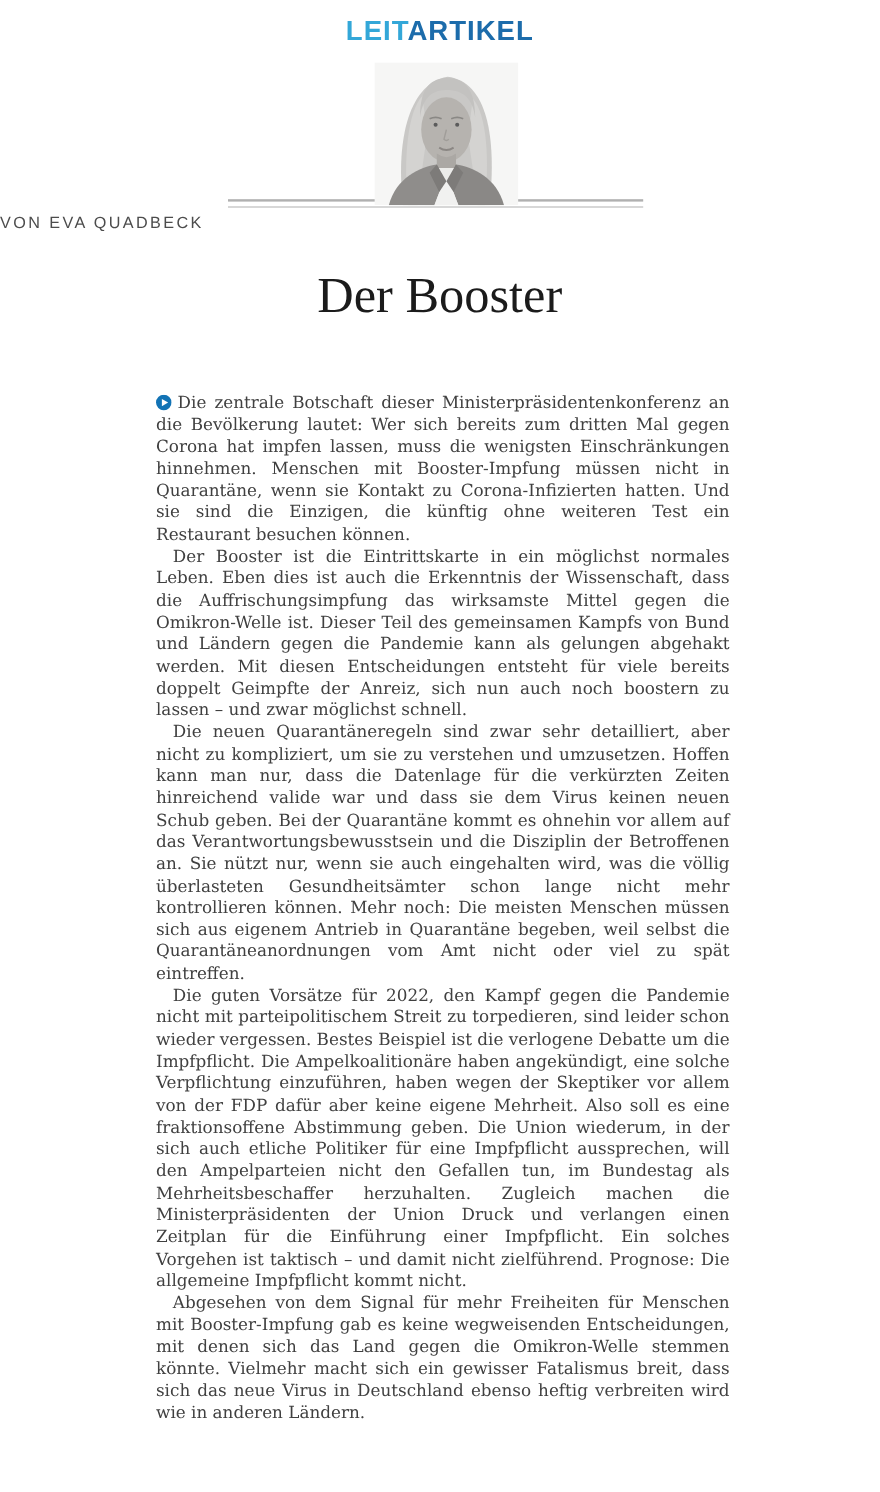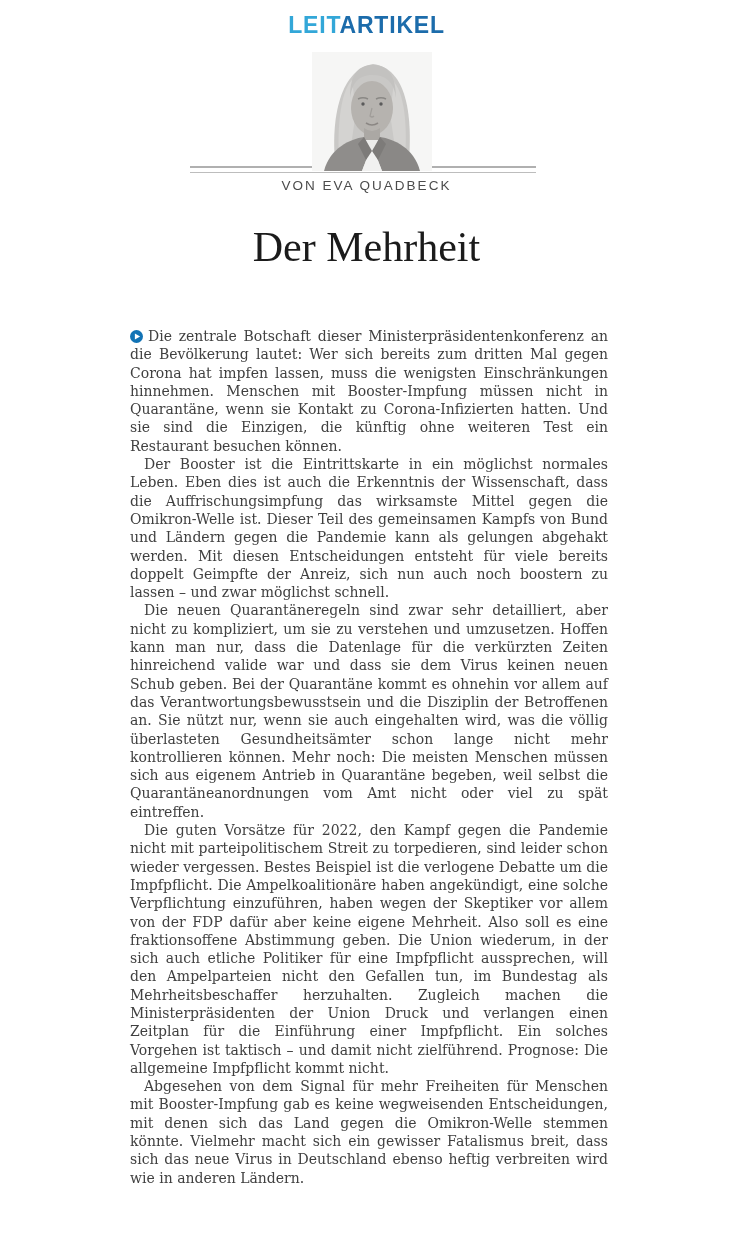--- a/index.html
+++ b/index.html
@@ -48,21 +48,21 @@
     border-top: 2px solid #b0b0b0;
     border-bottom: 1px solid #bdbdbd;
     z-index: 1;
   }
 
   .byline {
     position: absolute;
     top: 178px;
     left: 0;
     width: 100%;
-    text-align: center;
+    text-align: left;
     font-size: 13.5px;
     letter-spacing: 2px;
     color: #4c4c4c;
   }
 
   .title {
     position: absolute;
     top: 224px;
     left: 0;
     width: 100%;
@@ -141,21 +141,21 @@
 
       <path d="M52 85 L60 99 L54 108 L46 92 Z" fill="#7d7b79"></path>
       <path d="M68 85 L60 99 L66 108 L74 92 Z" fill="#7d7b79"></path>
     </svg>
   </div>
 
   <div class="rule"></div>
 
   <div class="byline">VON EVA QUADBECK</div>
 
-  <h1 class="title"><span>Der Mehrheit</span><br></h1>
+  <h1 class="title"><span>Der Booster</span><br></h1>
 
   <div class="article">
     <p class="first"><span class="bullet"><svg width="13" height="13" viewBox="0 0 13 13" xmlns="http://www.w3.org/2000/svg">
             <circle cx="6.5" cy="6.5" r="6.5" fill="#1273b5"></circle>
             <polygon points="4.9,3.5 10.1,6.5 4.9,9.5" fill="#ffffff"></polygon>
           </svg></span><span>Die zentrale Botschaft dieser Ministerpräsidentenkonferenz an die Bevölkerung lautet: Wer sich bereits zum dritten Mal gegen Corona hat impfen lassen, muss die wenigsten Ein­schränkungen hinnehmen. Menschen mit Booster-Impfung müssen nicht in Quarantäne, wenn sie Kontakt zu Corona-Infi­zierten hatten. Und sie sind die Einzigen, die künftig ohne weiteren Test ein Restaurant besuchen können.</span></p>
     <p>Der Booster ist die Eintrittskarte in ein möglichst normales Leben. Eben dies ist auch die Erkenntnis der Wissenschaft, dass die Auffrischungsimpfung das wirksamste Mittel gegen die Omikron-Welle ist. Dieser Teil des gemeinsamen Kampfs von Bund und Ländern gegen die Pandemie kann als gelun­gen abgehakt werden. Mit diesen Entscheidungen entsteht für viele bereits doppelt Geimpfte der Anreiz, sich nun auch noch boostern zu lassen – und zwar möglichst schnell.</p>
     <p>Die neuen Quarantäneregeln sind zwar sehr detailliert, aber nicht zu kompliziert, um sie zu verstehen und umzuset­zen. Hoffen kann man nur, dass die Datenlage für die verkürz­ten Zeiten hinreichend valide war und dass sie dem Virus kei­nen neuen Schub geben. Bei der Quarantäne kommt es ohne­hin vor allem auf das Verantwortungsbewusstsein und die Dis­ziplin der Betroffenen an. Sie nützt nur, wenn sie auch einge­halten wird, was die völlig überlasteten Gesundheitsämter schon lange nicht mehr kontrollieren können. Mehr noch: Die meisten Menschen müssen sich aus eigenem Antrieb in Qua­rantäne begeben, weil selbst die Quarantäneanordnungen vom Amt nicht oder viel zu spät eintreffen.</p>
     <p>Die guten Vorsätze für 2022, den Kampf gegen die Pande­mie nicht mit parteipolitischem Streit zu torpedieren, sind lei­der schon wieder vergessen. Bestes Beispiel ist die verlogene Debatte um die Impfpflicht. Die Ampelkoalitionäre haben an­gekündigt, eine solche Verpflichtung einzuführen, haben we­gen der Skeptiker vor allem von der FDP dafür aber keine eigene Mehrheit. Also soll es eine fraktionsoffene Abstim­mung geben. Die Union wiederum, in der sich auch etliche Politiker für eine Impfpflicht aussprechen, will den Ampelpar­teien nicht den Gefallen tun, im Bundestag als Mehrheitsbe­schaffer herzuhalten. Zugleich machen die Ministerpräsiden­ten der Union Druck und verlangen einen Zeitplan für die Ein­führung einer Impfpflicht. Ein solches Vorgehen ist taktisch – und damit nicht zielführend. Prognose: Die allgemeine Impf­pflicht kommt nicht.</p>
     <p>Abgesehen von dem Signal für mehr Freiheiten für Men­schen mit Booster-Impfung gab es keine wegweisenden Ent­scheidungen, mit denen sich das Land gegen die Omikron-Welle stemmen könnte. Vielmehr macht sich ein gewisser Fa­talismus breit, dass sich das neue Virus in Deutschland ebenso heftig verbreiten wird wie in anderen Ländern.</p>

